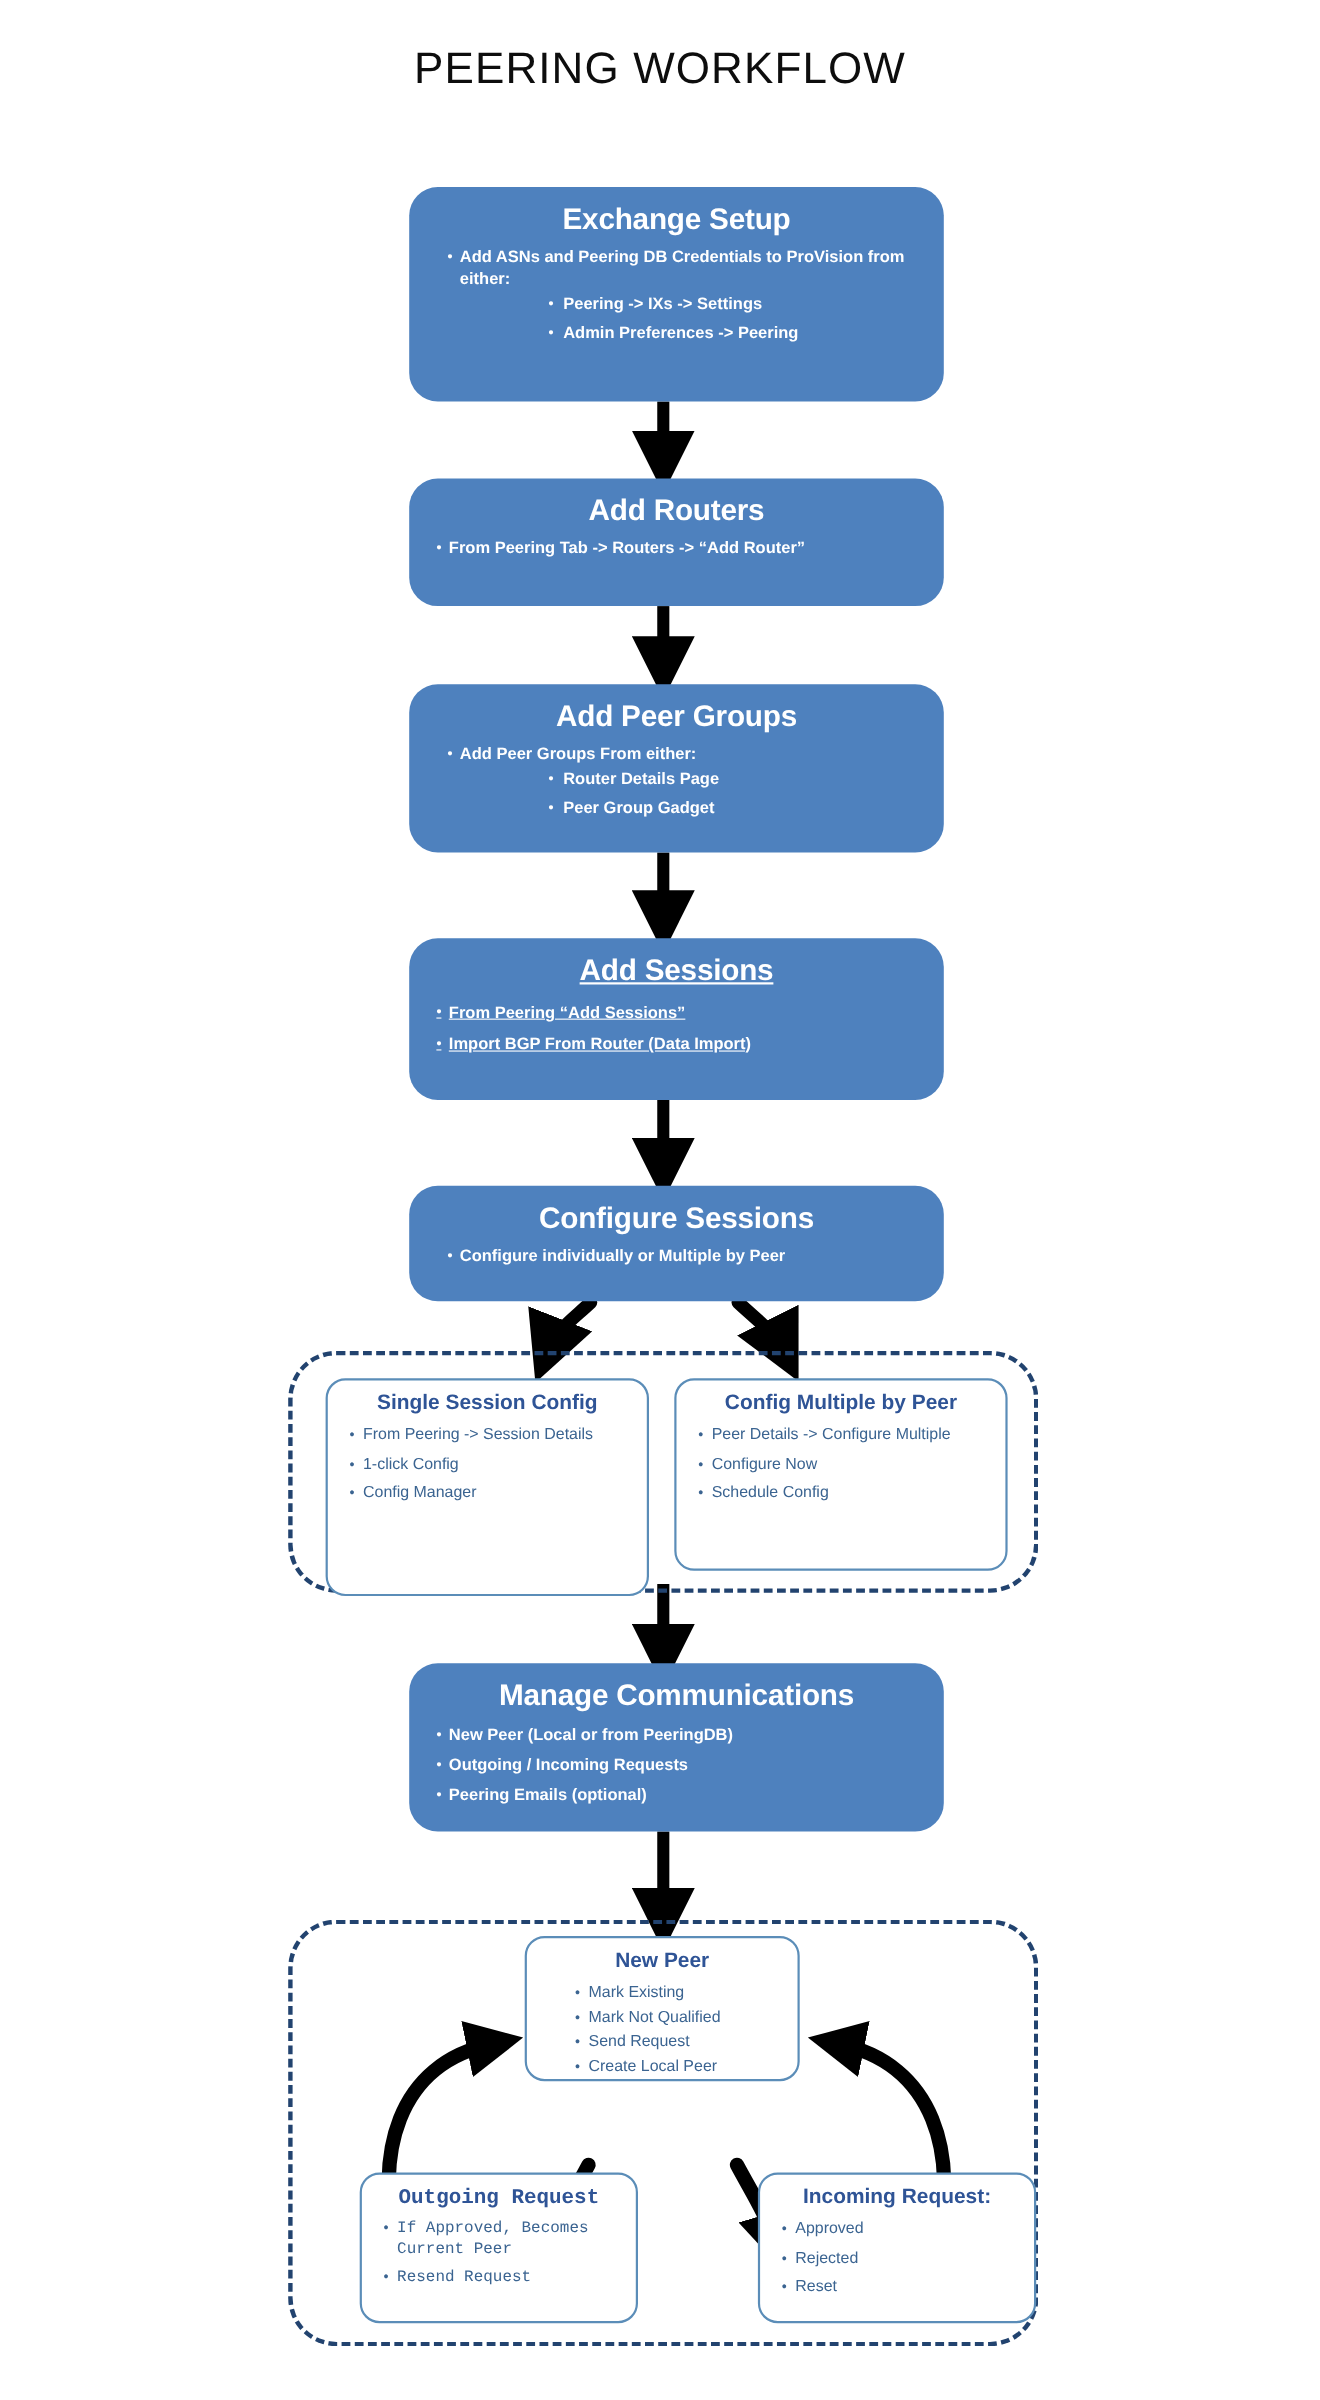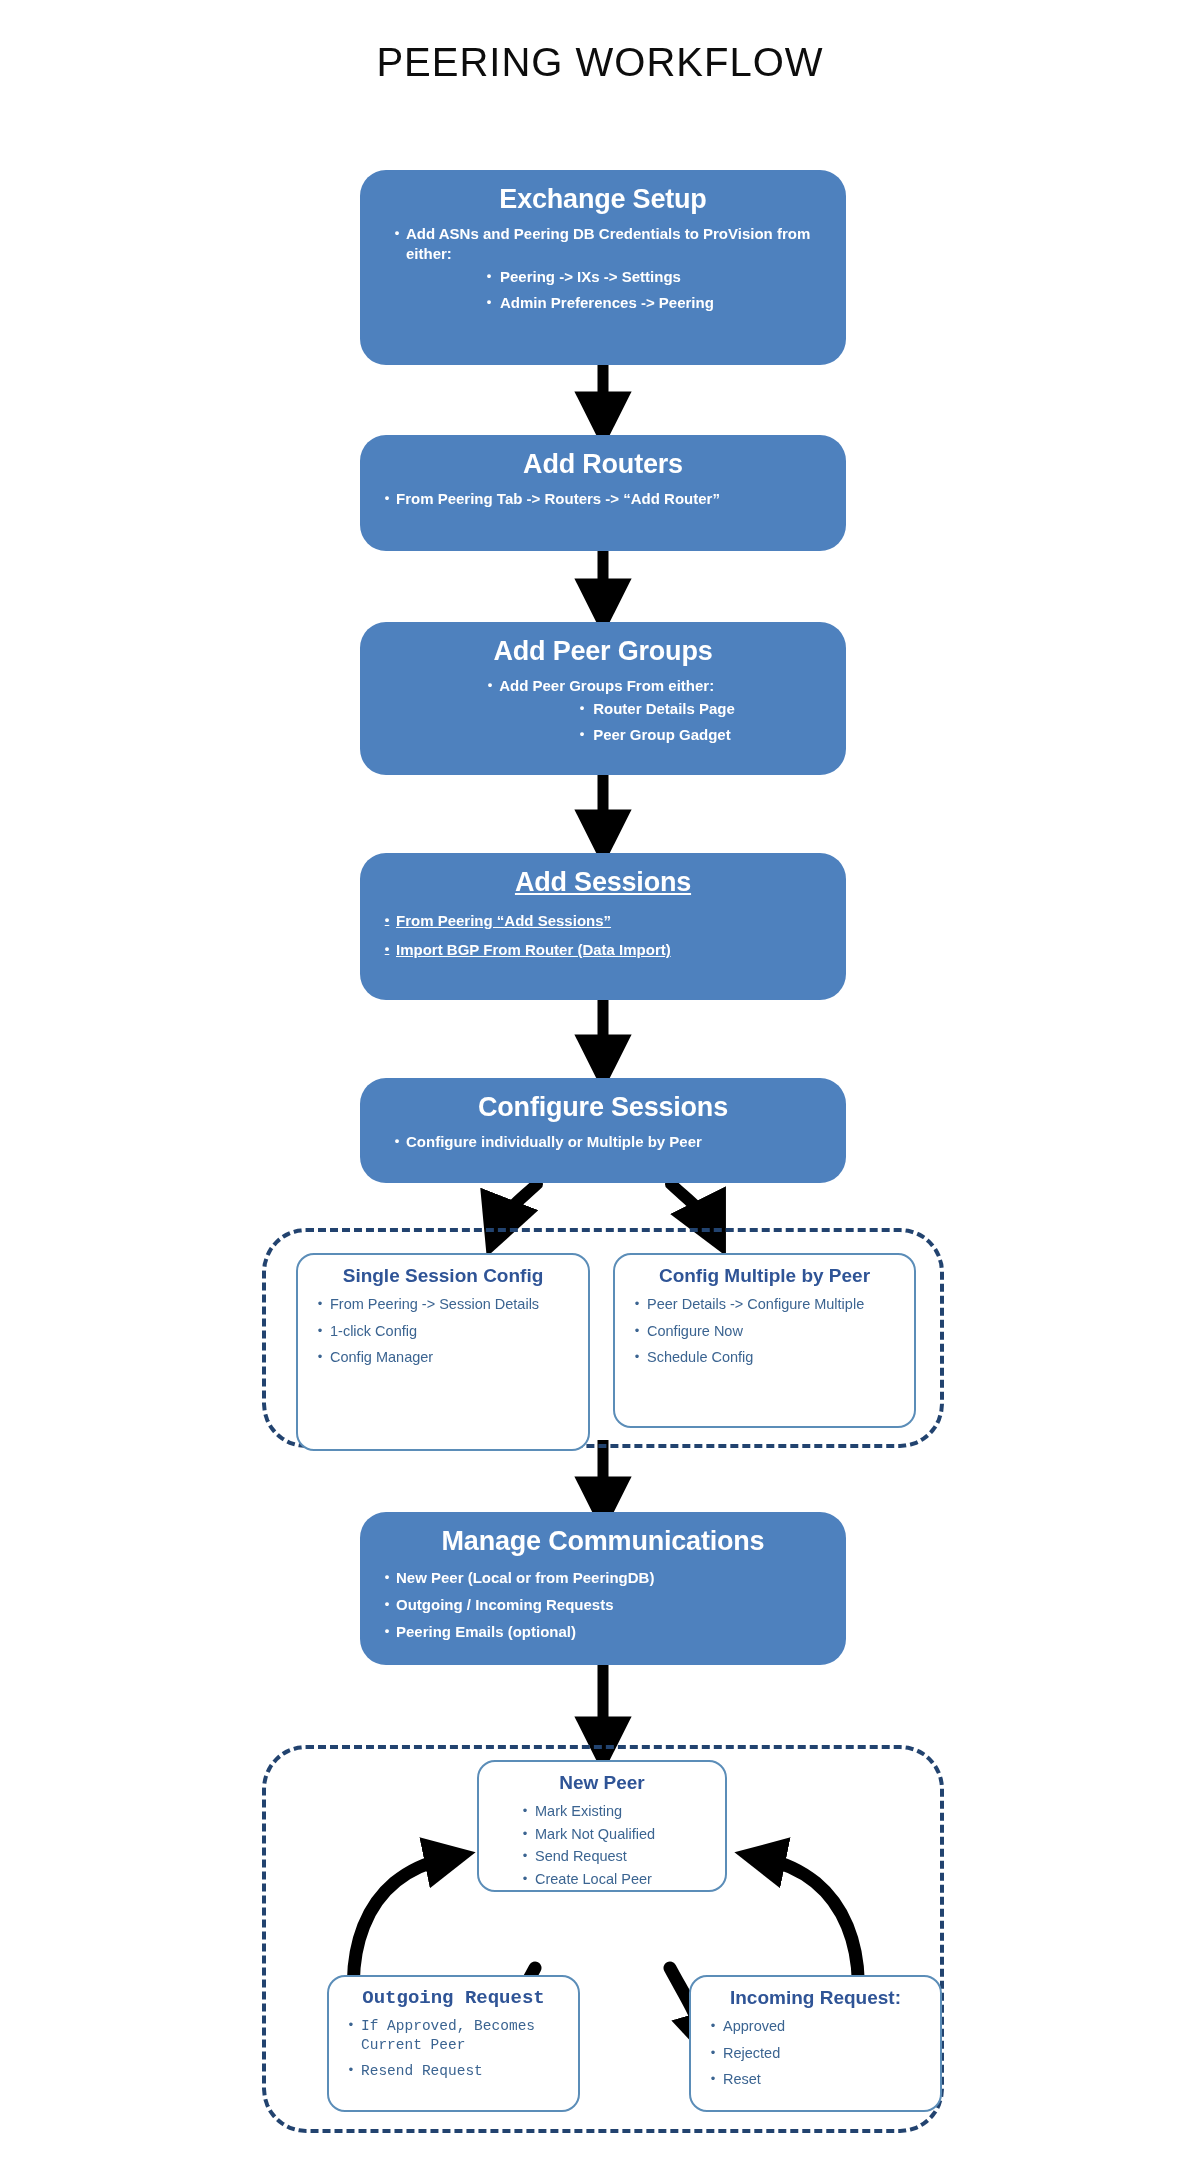--- a/index.html
+++ b/index.html
@@ -28,21 +28,21 @@
     font-size: 40px;
     font-weight: 400;
     letter-spacing: 1px;
     color: #0d0d0d;
     font-family: "Liberation Sans", sans-serif;
   }
 
   
   .stage {
     position: absolute;
-    left: 360px;
+    left: 372px;
     width: 486px;
     background: #4E81BE;
     border-radius: 26px;
     color: #ffffff;
     padding: 14px 18px 16px 18px;
     display: flex;
     flex-direction: column;
   }
   .stage-title {
     text-align: center;
@@ -190,21 +190,21 @@
   <div class="stage" style="top:435px; height:116px; justify-content:flex-start;">
     <div class="stage-title">Add Routers</div>
     <ul class="b-list">
       <li class="b-item lvl1-tight">
         <span class="dot">•</span>
         <span class="txt">From Peering Tab -&gt; Routers -&gt; “Add Router”</span>
       </li>
     </ul>
   </div>
 
-  <div class="stage" style="top:622px; height:153px;align-items:center;">
+  <div class="stage" style="top:622px; height:153px;">
     <div class="stage-title">Add Peer Groups</div>
     <ul class="b-list">
       <li class="b-item lvl1">
         <span class="dot">•</span>
         <span class="txt">Add Peer Groups From either:</span>
       </li>
       <li class="b-item lvl2">
         <span class="dot">•</span>
         <span class="txt">Router Details Page</span>
       </li>

